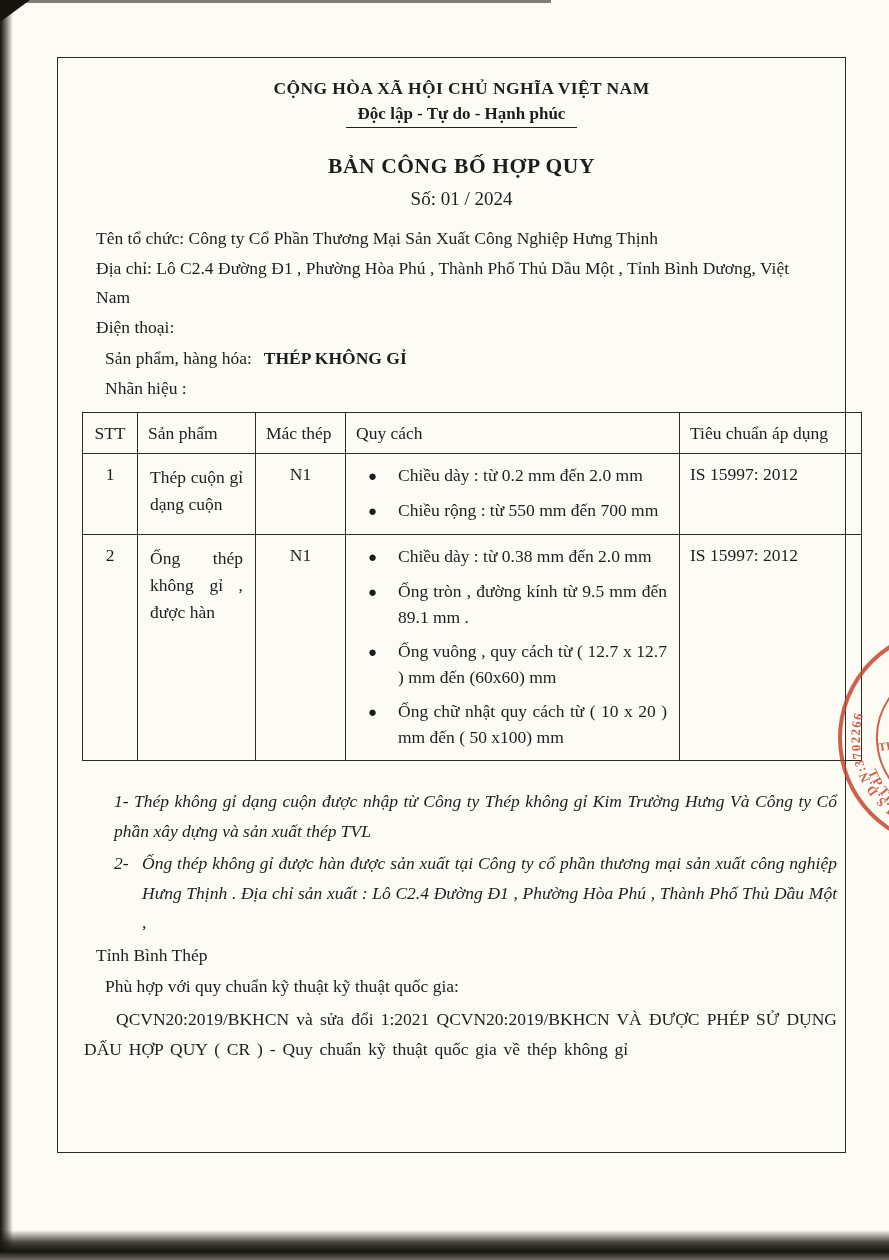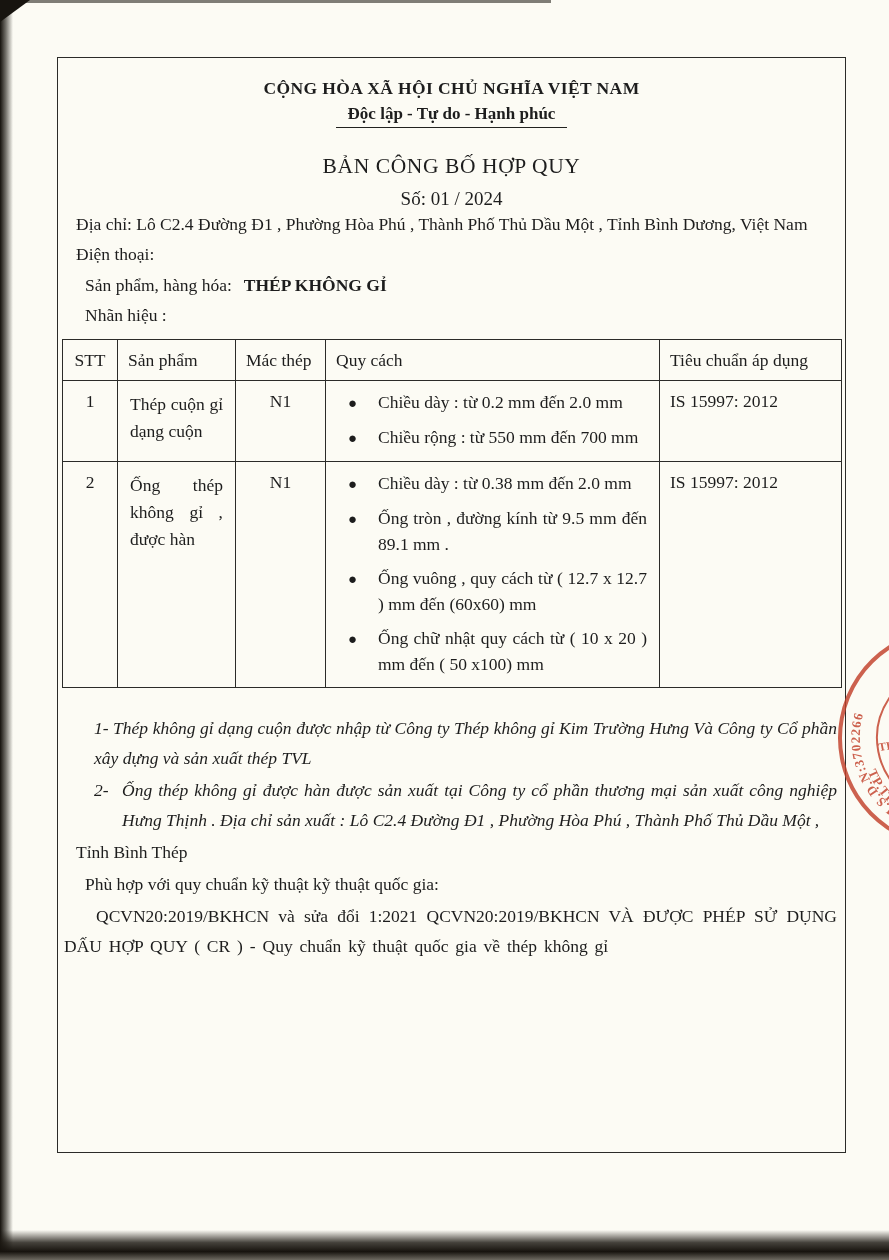--- a/index.html
+++ b/index.html
@@ -11,27 +11,28 @@
     color:#1d1d1d;
     overflow:hidden;
     font-size:17.5px;
   }
   .page { position:absolute; inset:0; background:#fcfbf4; overflow:hidden; }
 
   .frame {
     position:absolute; left:57px; top:57px; width:789px; height:1096px;
     border:1.6px solid #2b2b28;
     padding-top:12px;
+    padding-left:20px;
   }
 
   .nat-title { text-align:center; font-weight:bold; font-size:17.5px; letter-spacing:.4px; margin-top:8px; }
   .nat-motto { text-align:center; font-weight:bold; font-size:17px; margin-top:5px; }
   .nat-motto .u { display:inline-block; border-bottom:1.6px solid #22221f; padding:0 12px 3px 12px; }
 
-  .doc-title { text-align:center; font-weight:normal; font-size:21.5px; letter-spacing:.6px; margin-top:26px; }
+  .doc-title { text-align:center; font-weight:bold; font-size:21.5px; letter-spacing:.6px; margin-top:26px; }
   .doc-number { text-align:center; font-size:19px; margin-top:9px; }
 
   .line { line-height:29.5px; }
   .lm1 { margin-left:18px; margin-right:22px; }
   .lm2 { margin-left:27px; margin-right:22px; }
   .mt  { margin-top:14px; }
   .bold { font-weight:bold; }
   .prod-label { margin-right:12px; }
 
   .spec-table {
@@ -87,20 +88,21 @@
   <div class="frame">
 
     <div class="nat-title">CỘNG HÒA XÃ HỘI CHỦ NGHĨA VIỆT NAM</div>
     <div class="nat-motto">
       <span class="u">Độc lập - Tự do - Hạnh phúc</span>
     </div>
 
     <div class="doc-title">BẢN CÔNG BỐ HỢP QUY</div>
     <div class="doc-number">Số: 01 / 2024</div>
 
+    <p class="line lm1 mt">Tên tổ chức: Công ty Cổ Phần Thương Mại Sản Xuất Công Nghiệp Hưng Thịnh</p>
     <p class="line lm1">Địa chỉ: Lô C2.4 Đường Đ1 , Phường Hòa Phú , Thành Phố Thủ Dầu Một , Tỉnh Bình Dương, Việt Nam</p>
     <p class="line lm1">Điện thoại:</p>
 
     <p class="line lm2" style="margin-top:2px">
       <span class="prod-label">Sản phẩm, hàng hóa:</span><span class="bold">THÉP KHÔNG GỈ</span>
     </p>
     <p class="line lm2">Nhãn hiệu :</p>
 
     <table class="spec-table">
       <colgroup>

